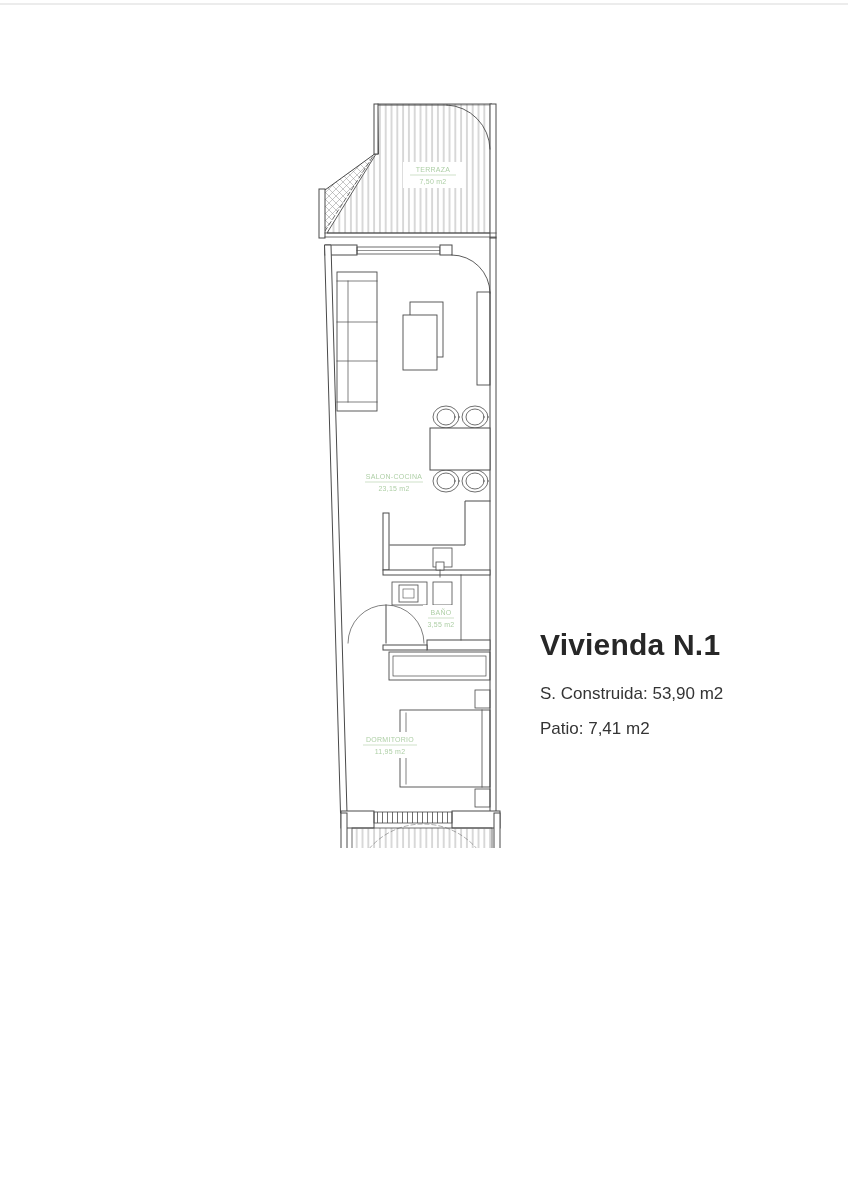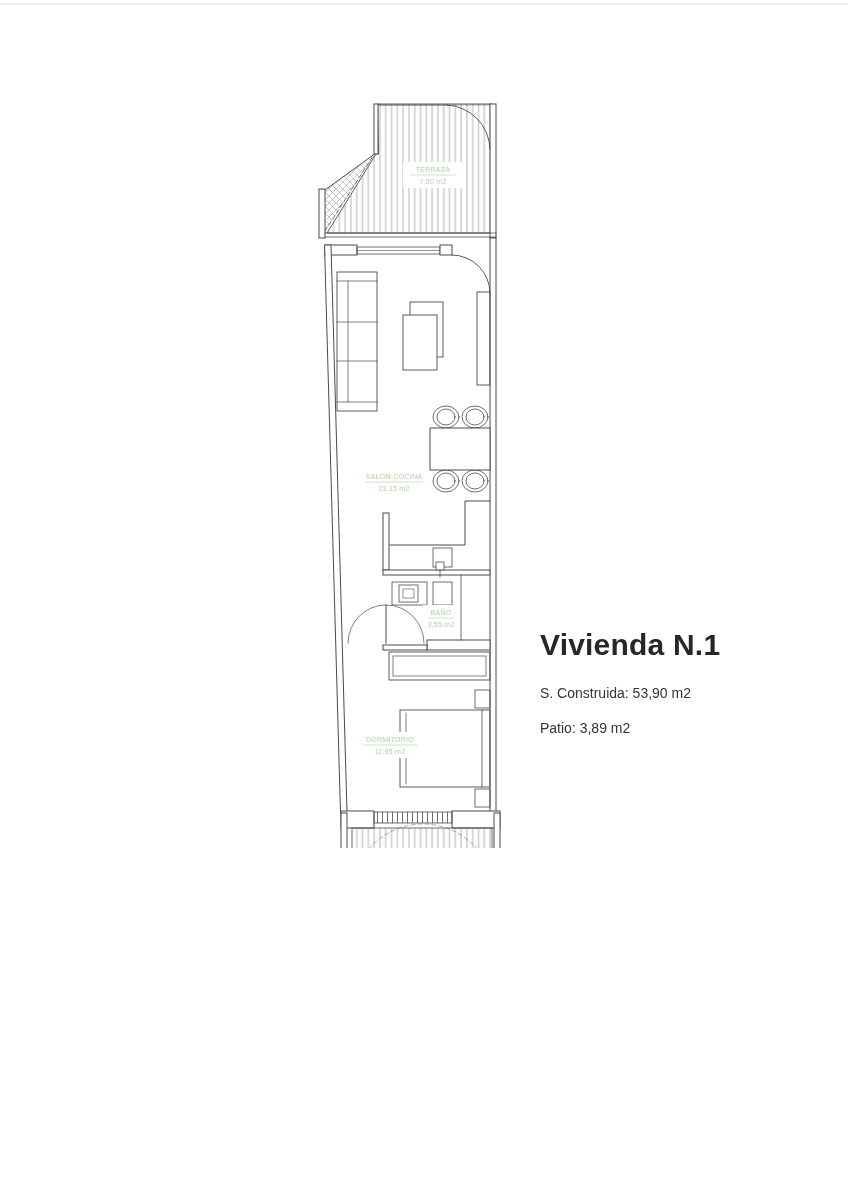--- a/index.html
+++ b/index.html
@@ -1,21 +1,21 @@
 <!DOCTYPE html>
 <html><head>
 <meta charset="utf-8">
 <style>
   html,body{margin:0;padding:0;background:#ffffff;}
   .page{position:relative;width:848px;height:848px;background:#ffffff;overflow:hidden;
         font-family:"Liberation Sans",sans-serif;}
   .plan-svg{position:absolute;left:0;top:0;width:848px;height:1200px;}
   .info{position:absolute;left:540px;top:628px;color:#343434;}
   .info-title{font-size:30px;font-weight:700;color:#272727;letter-spacing:.2px;margin:0 0 14px 0;}
-  .info-line{font-size:14px;line-height:35px;color:#343434;}
+  .info-line{font-size:17px;line-height:35px;color:#343434;}
   svg text.rlabel{font-family:"Liberation Sans",sans-serif;font-size:7px;letter-spacing:.25px;text-anchor:middle;}
 </style>
 </head>
 <body>
 
 <div class="page">
 
   <svg class="plan-svg" viewBox="0 0 848 1200">
     <defs>
       <pattern id="ph" width="5.8" height="8" patternUnits="userSpaceOnUse">
@@ -147,16 +147,16 @@
         <text class="rlabel" x="390" y="754">11,95 m2</text>
         <text class="rlabel" x="424" y="895">PATIO</text>
         <text class="rlabel" x="424" y="907">8,55 m2</text>
       </g>
     </g>
   </svg>
 
   <div class="info">
     <div class="info-title">Vivienda N.1</div>
     <div class="info-line">S. Construida: 53,90 m2</div>
-    <div class="info-line">Patio: 3,89 m2</div>
+    <div class="info-line">Patio: 7,41 m2</div>
   </div>
 
 </div>
 
 </body></html>

